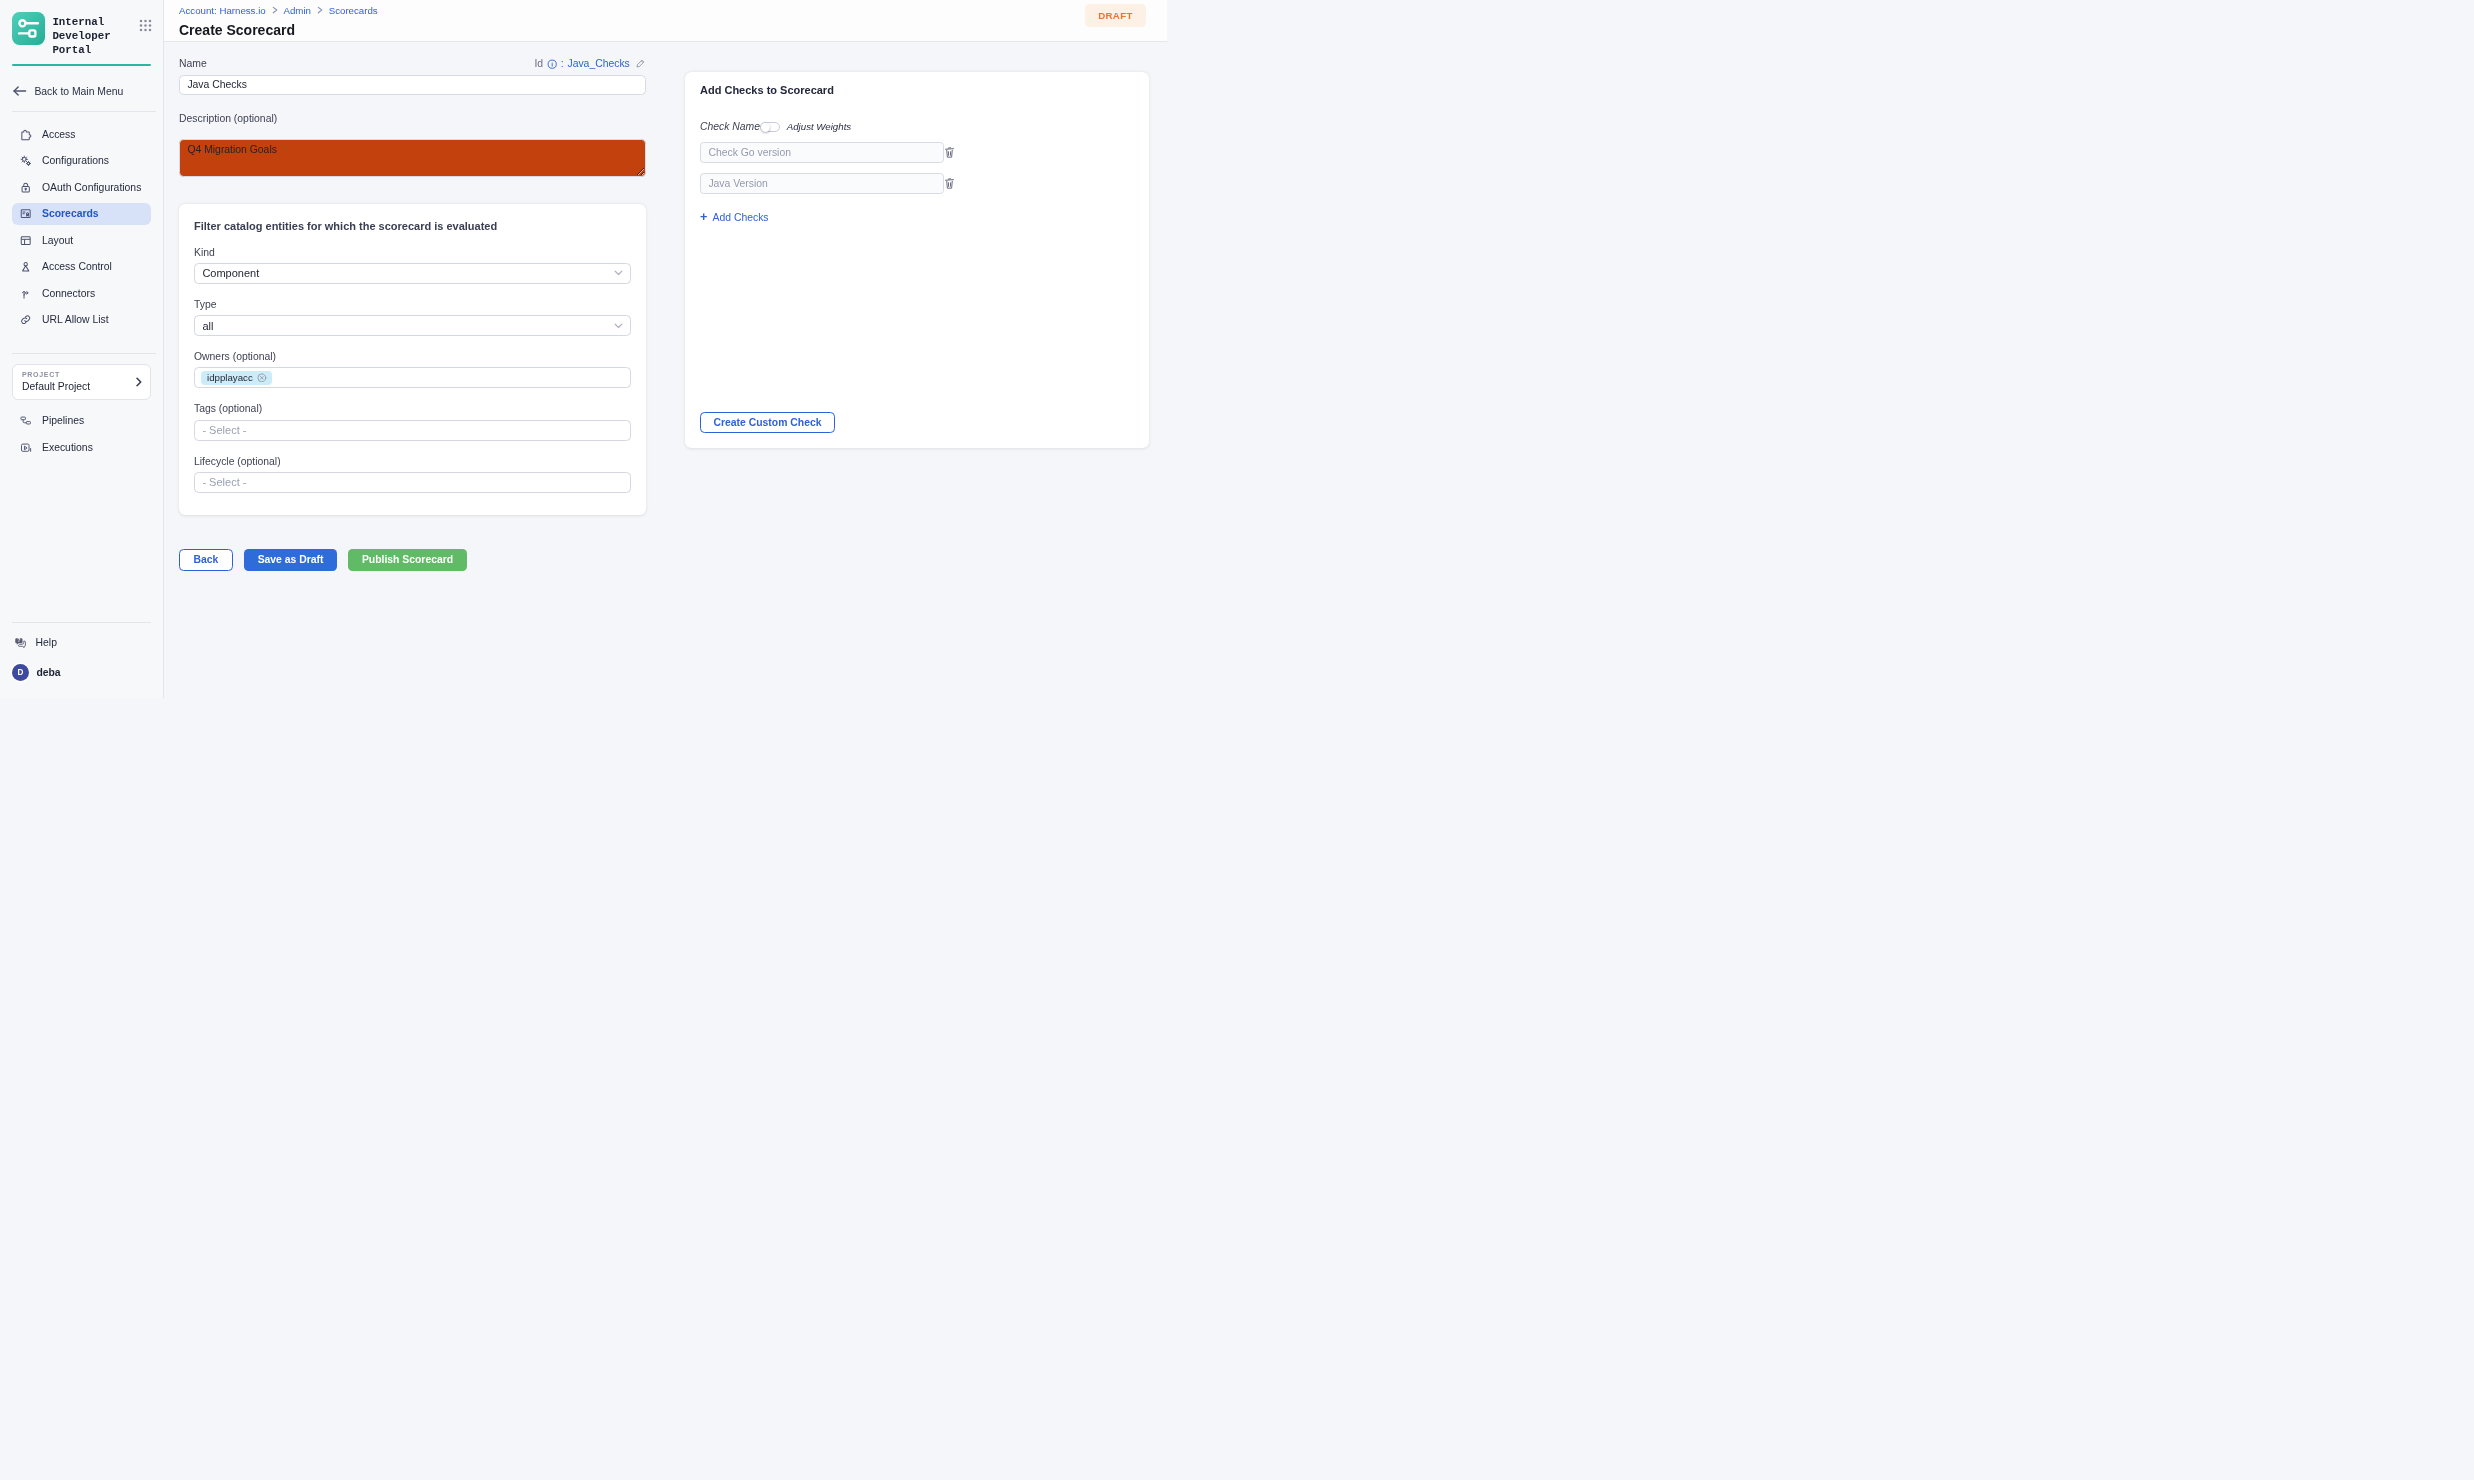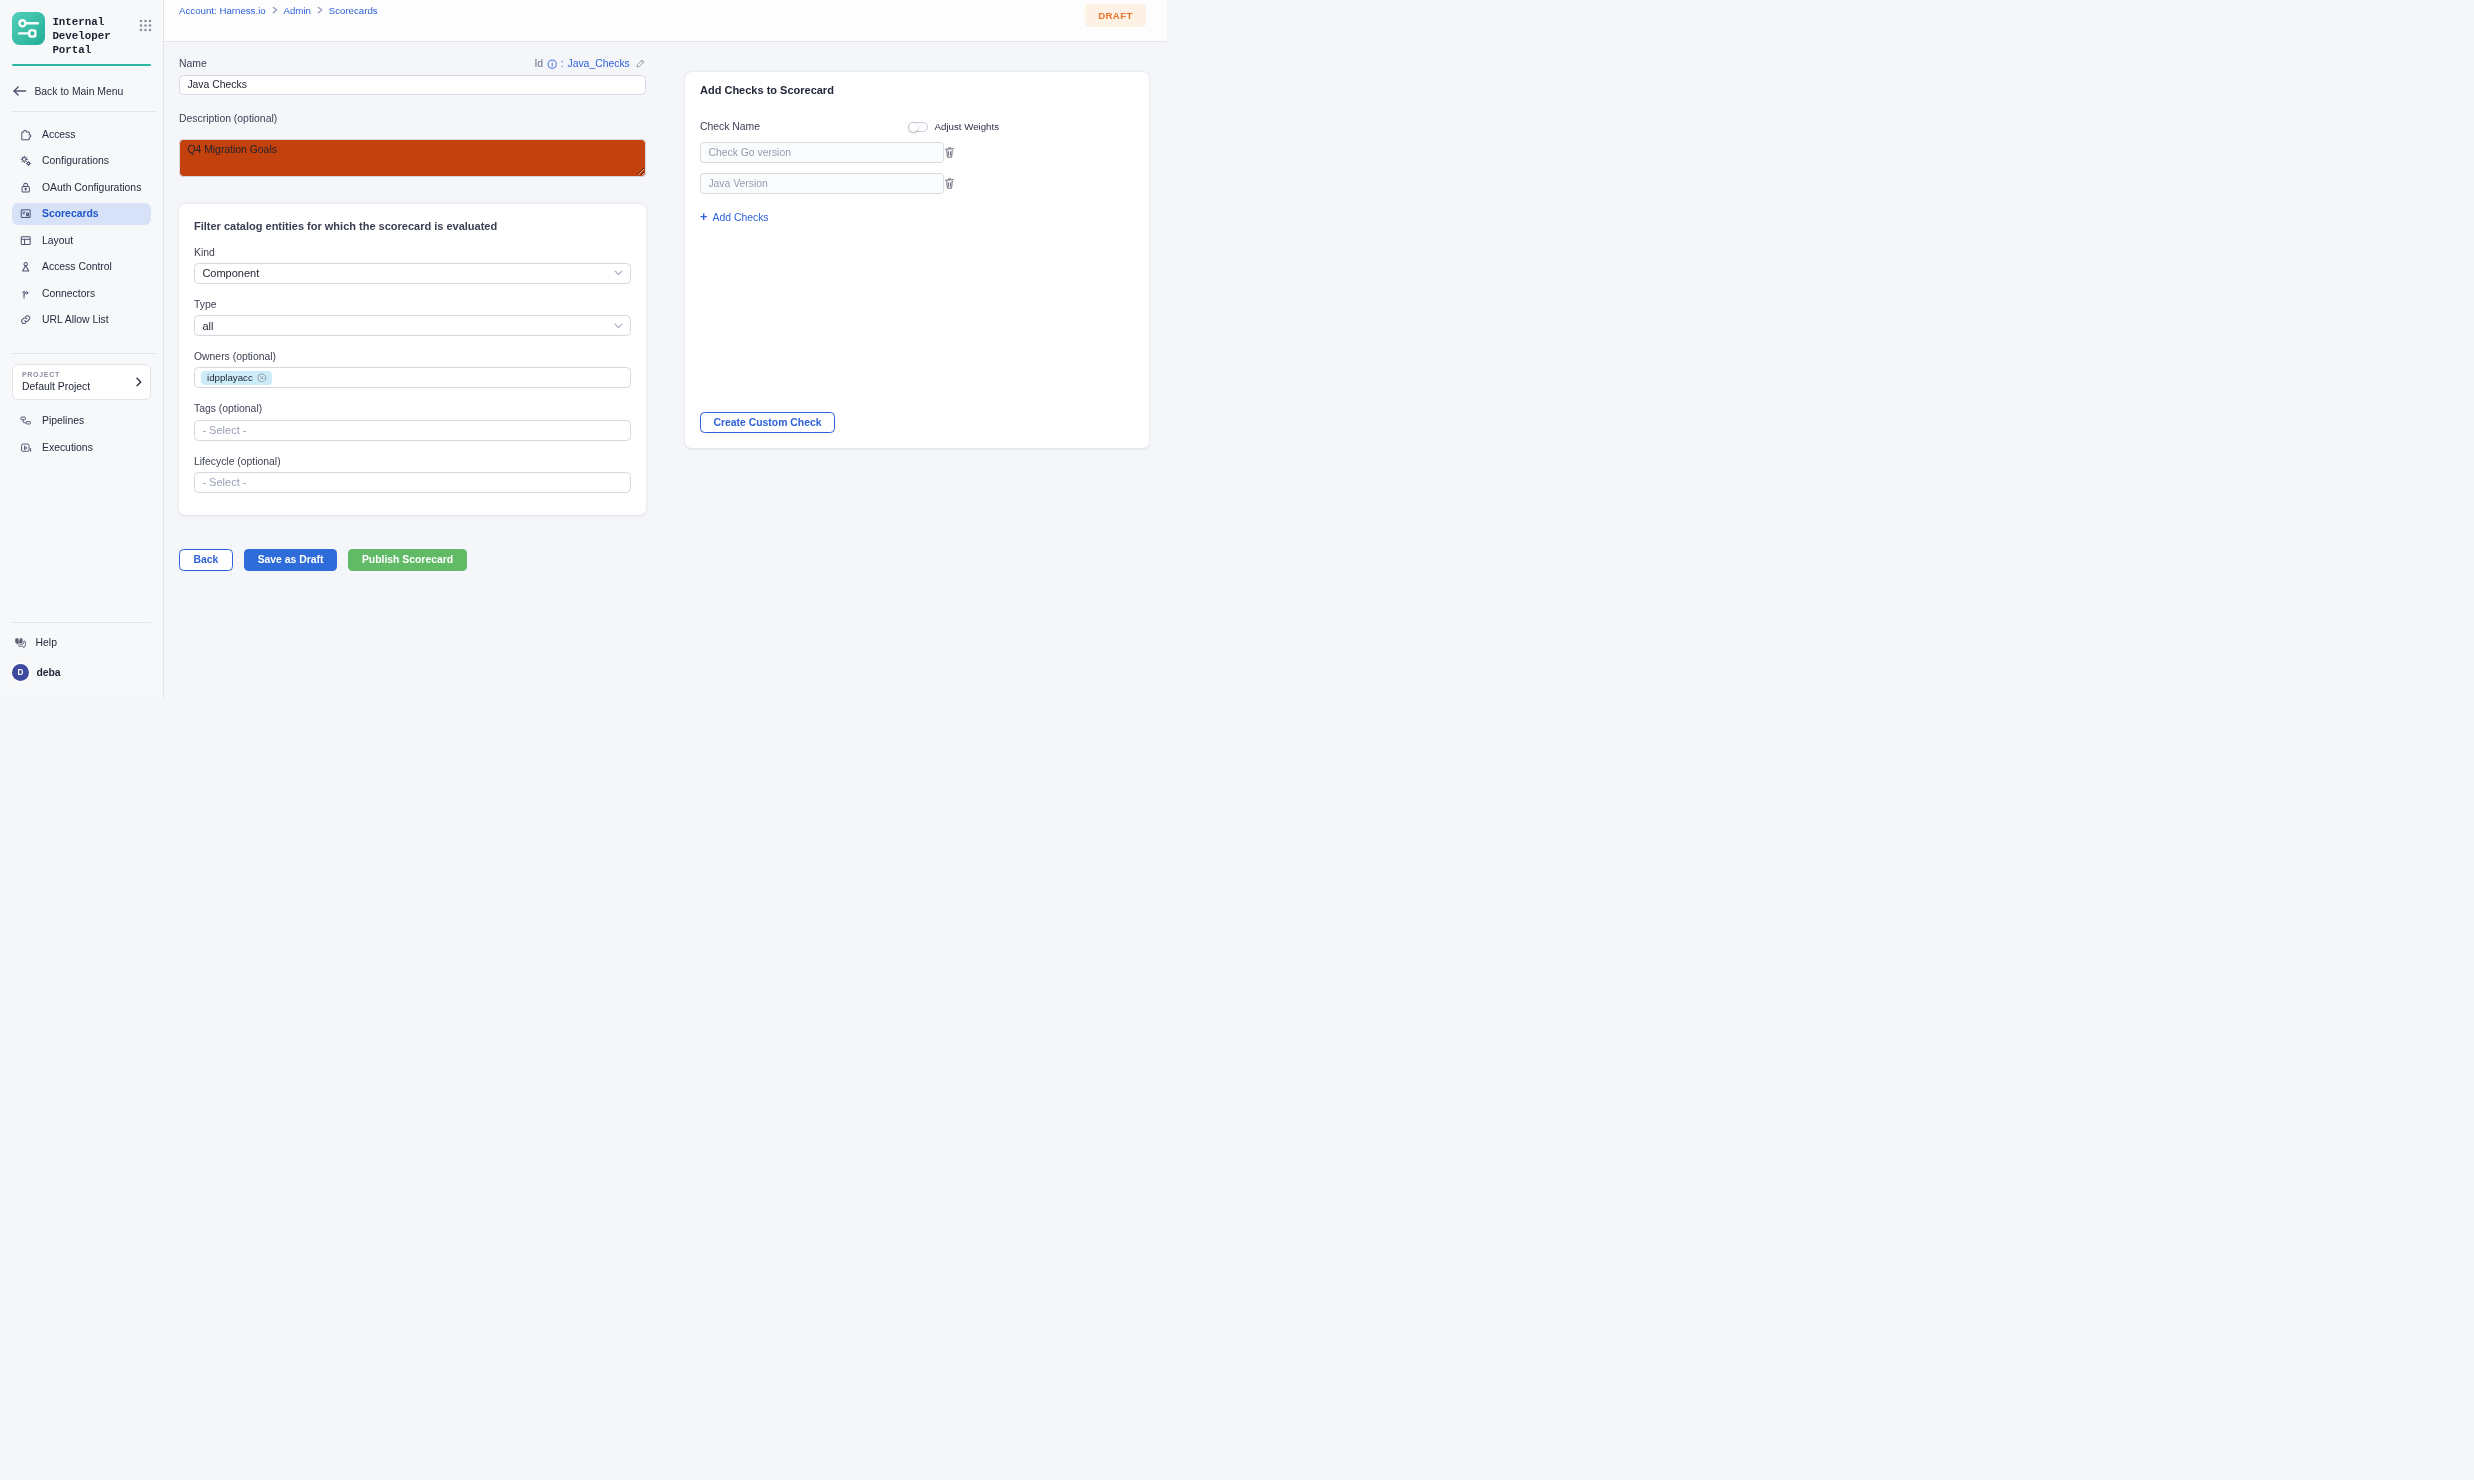--- a/index.html
+++ b/index.html
@@ -78,21 +78,21 @@
 
   .btn-row { display:flex; align-items:center; gap:11px; margin-top:34px; }
   .btn { height:22px; border-radius:4.5px; font-size:10.4px; font-weight:bold; font-family:"Liberation Sans",sans-serif; cursor:pointer; display:inline-flex; align-items:center; justify-content:center; border:none; }
   .btn-outline { background:#fff; border:1.1px solid #2f62d9; color:#2f62d9; padding:0 13.4px; }
   .btn-blue { background:#2e6cd9; color:#fff; padding:0 14px; }
   .btn-green { background:#61ba65; color:#fff; padding:0 13.4px; }
 
   
   .checks-card { margin-top:20px; width:464px; height:376px; padding:12px 15px 15px 15px; display:flex; flex-direction:column; }
   .checks-title { font-size:11px; font-weight:bold; color:#23273a; }
-  .check-head { display:flex; align-items:center; justify-content:space-between; width:299px; margin-top:25px; }
+  .check-head { display:flex; align-items:center; width:299px; margin-top:25px;font-style:italic; }
   .check-name-label { font-size:10.4px; color:#3f4254; }
   .toggle-group { display:flex; align-items:center; gap:6.7px; }
   .toggle { width:20px; height:10.4px; border-radius:6px; background:#fff; border:0.7px solid #c9cbdd; position:relative; cursor:pointer; flex:none; }
   .toggle-knob { position:absolute; left:0px; top:0.4px; width:9px; height:9px; border-radius:50%; background:#fff; box-shadow:0 0.7px 2.2px rgba(50,50,70,.45); }
   .adjust-label { font-size:9.7px; color:#2b2f42; }
   .check-row { display:flex; align-items:center; margin-top:9.7px; }
   .check-row:first-of-type { margin-top:11px; }
   .check-input { width:244px; height:21px; background:#fafbfd; border:0.7px solid #d9dbe4; border-radius:3.7px; padding:0 7.4px; font-size:10.4px; color:#969aae; font-family:"Liberation Sans",sans-serif; outline:none; }
   .trash-btn { display:flex; cursor:pointer; color:#5b5e72; }
   .add-checks { display:flex; align-items:center; gap:5.2px; margin-top:18px; color:#2f62d9; cursor:pointer; width:fit-content; }
@@ -294,20 +294,21 @@
             </svg>
         </span>
         <span class="crumb">Admin</span>
         <span class="crumb-sep">
           <svg width="7.4" height="8.2" viewBox="0 0 10 12" fill="none" stroke="#8a97b8" stroke-width="1.8" stroke-linecap="round" stroke-linejoin="round">
               <polyline points="3,2 8,6 3,10"></polyline>
             </svg>
         </span>
         <span class="crumb">Scorecards</span>
       </div>
+      <div class="page-title">Create Scorecard</div>
       <div class="draft-badge">DRAFT</div>
     </div>
 
     <div class="content">
 
       <div class="left-col">
         <div class="field-head">
           <span class="field-label">Name</span>
           <span class="id-group">
             <span class="id-label">Id</span>

